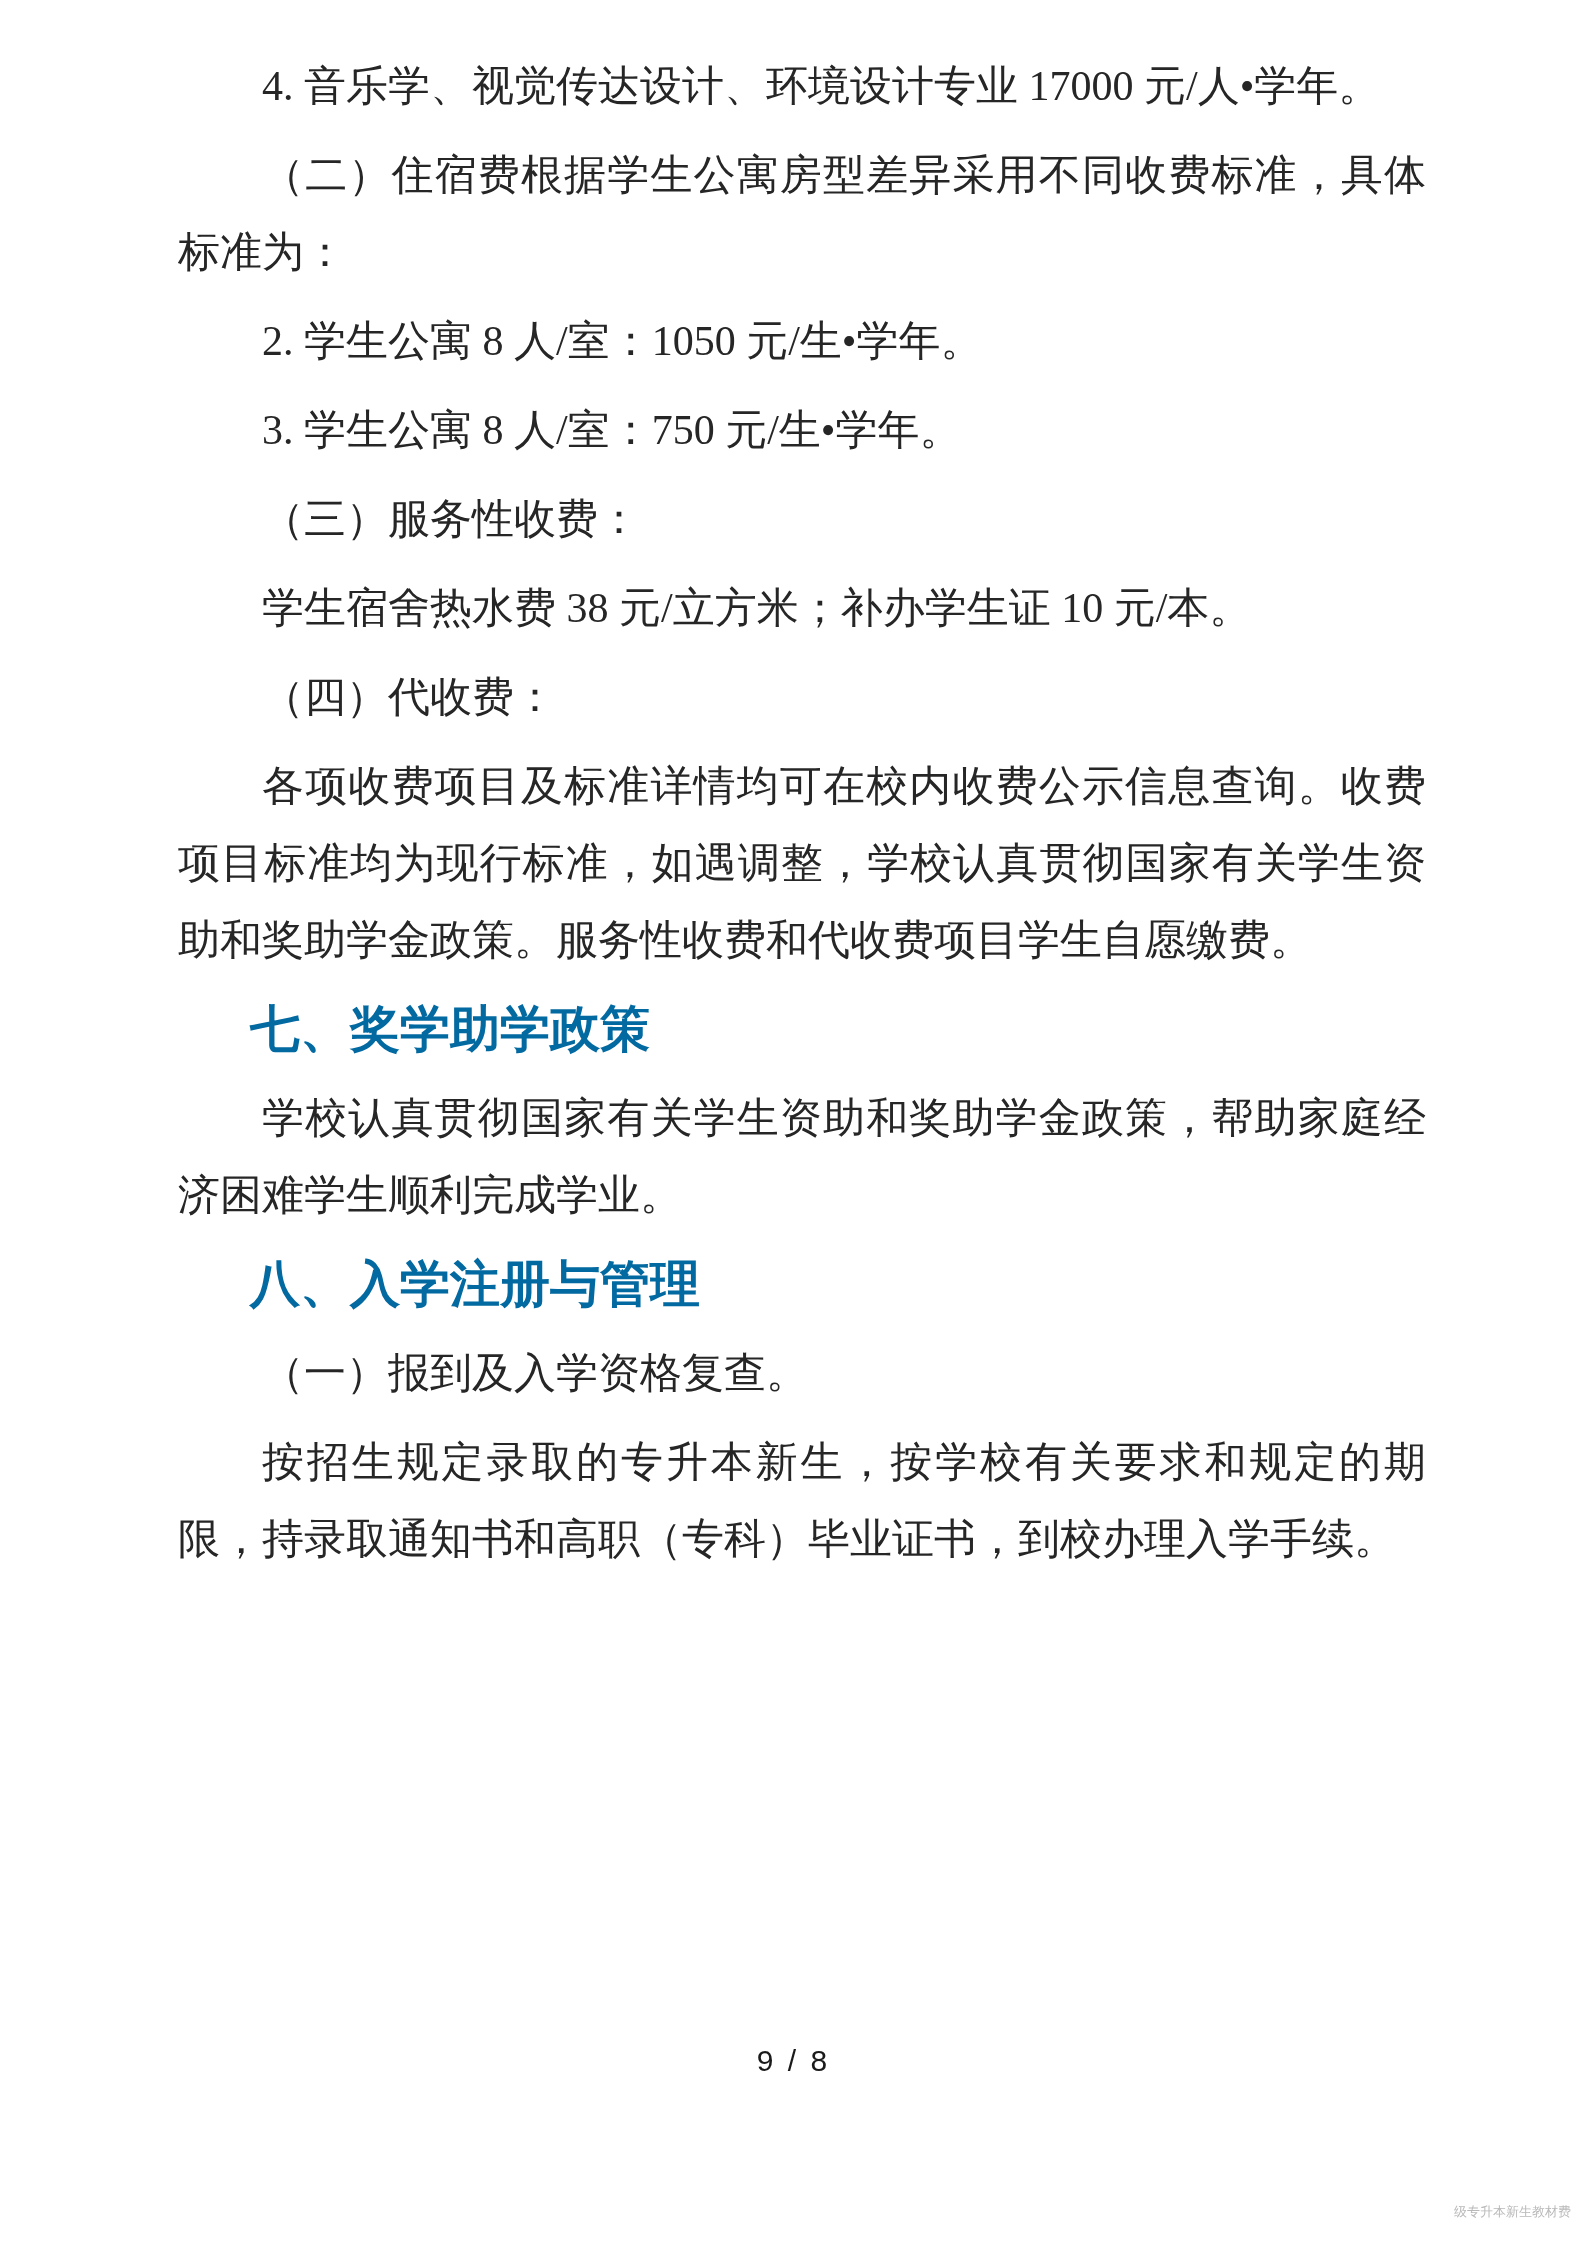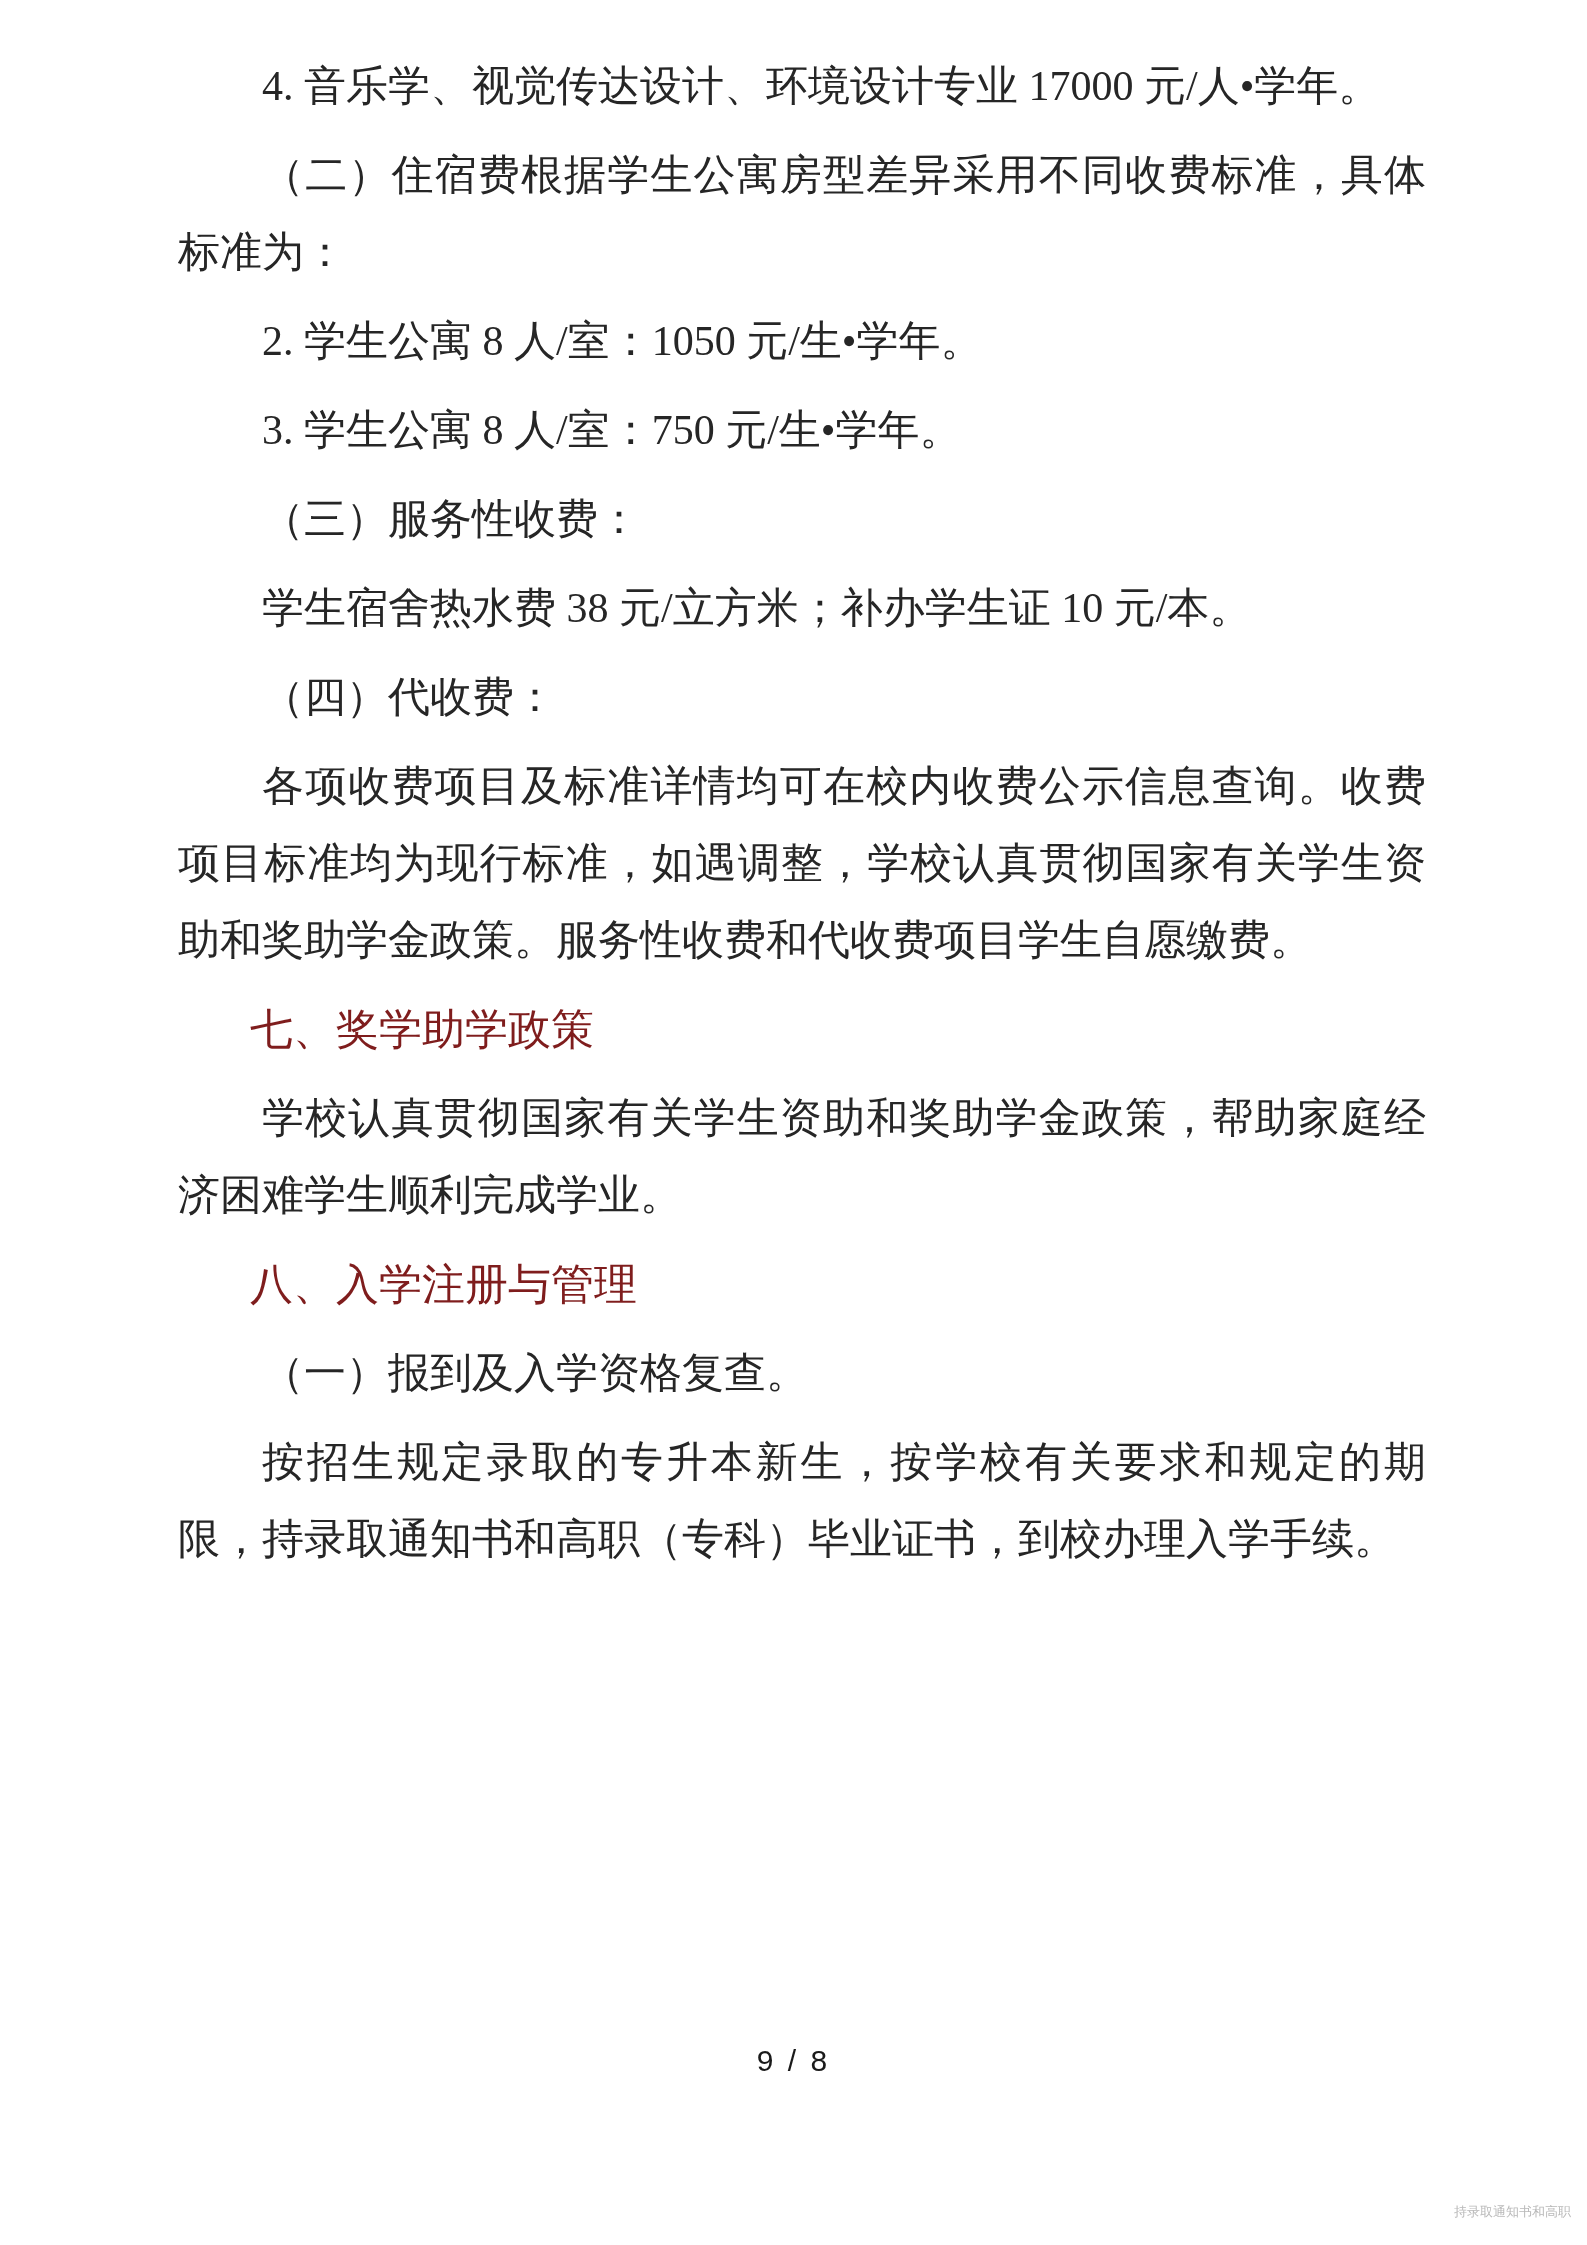--- a/index.html
+++ b/index.html
@@ -26,26 +26,26 @@
     font-size: 42px;
     line-height: 77px;
     color: #262626;
     text-align: justify;
     text-indent: 84px;
     font-family: "Liberation Serif", "DejaVu Serif", serif;
     font-weight: 400;
   }
   .heading {
     margin: 0;
-    font-size: 43px;
+    font-size: 50px;
     line-height: 77px;
-    color: #7f1d1d;
+    color: #0369a1;
     text-indent: 84px;
     font-family: "Liberation Sans", "DejaVu Sans", sans-serif;
-    font-weight: 400;
+    font-weight: 700;
   }
   .page-footer {
     position: absolute;
     left: 0;
     top: 2044px;
     width: 100%;
     text-align: center;
     font-size: 30px;
     line-height: 34px;
     letter-spacing: 3px;
@@ -78,15 +78,15 @@
     <p class="para">各项收费项目及标准详情均可在校内收费公示信息查询。收费项目标准均为现行标准，如遇调整，学校认真贯彻国家有关学生资助和奖助学金政策。服务性收费和代收费项目学生自愿缴费。</p>
     <h2 class="heading">七、奖学助学政策</h2>
     <p class="para">学校认真贯彻国家有关学生资助和奖助学金政策，帮助家庭经济困难学生顺利完成学业。</p>
     <h2 class="heading">八、入学注册与管理</h2>
     <p class="para">（一）报到及入学资格复查。</p>
     <p class="para">按招生规定录取的专升本新生，按学校有关要求和规定的期限，持录取通知书和高职（专科）毕业证书，到校办理入学手续。</p>
   </div>
 
   <div class="page-footer">9 / 8</div>
 
-  <div class="watermark">持录取通知书和高职</div>
+  <div class="watermark">级专升本新生教材费</div>
 
 </div>
 
 </body></html>

